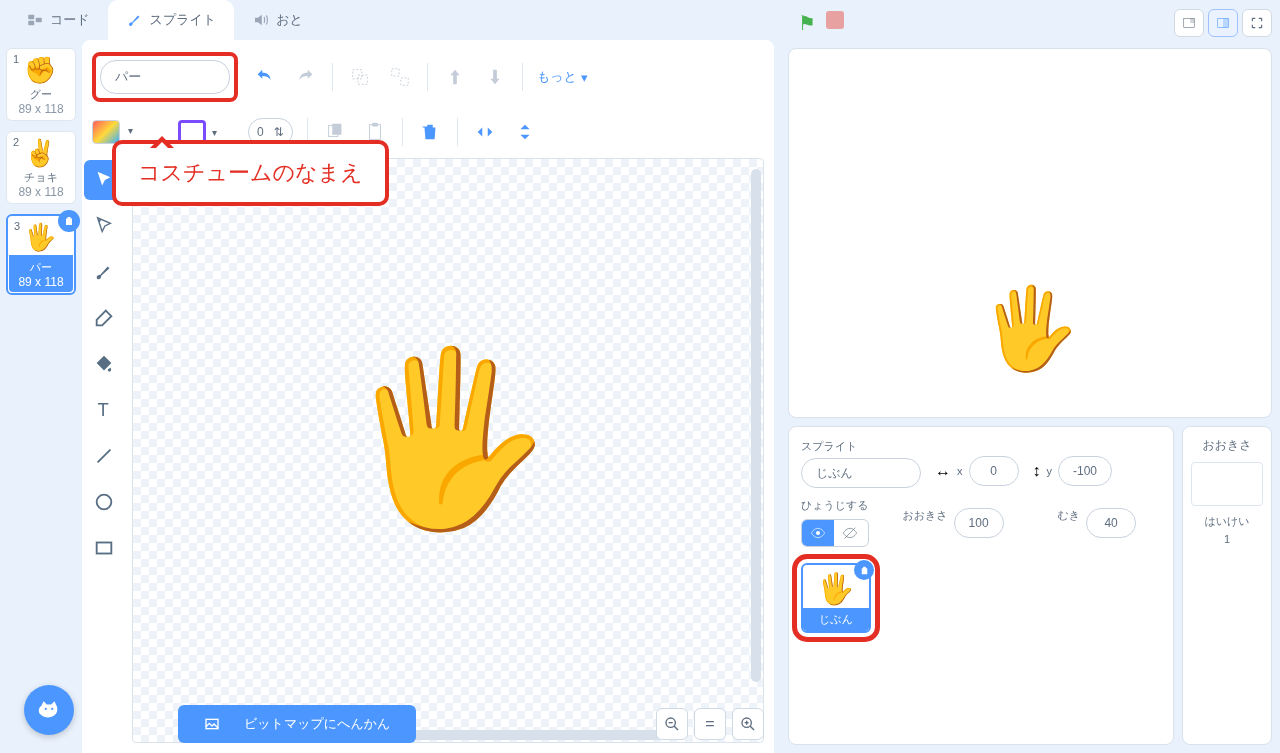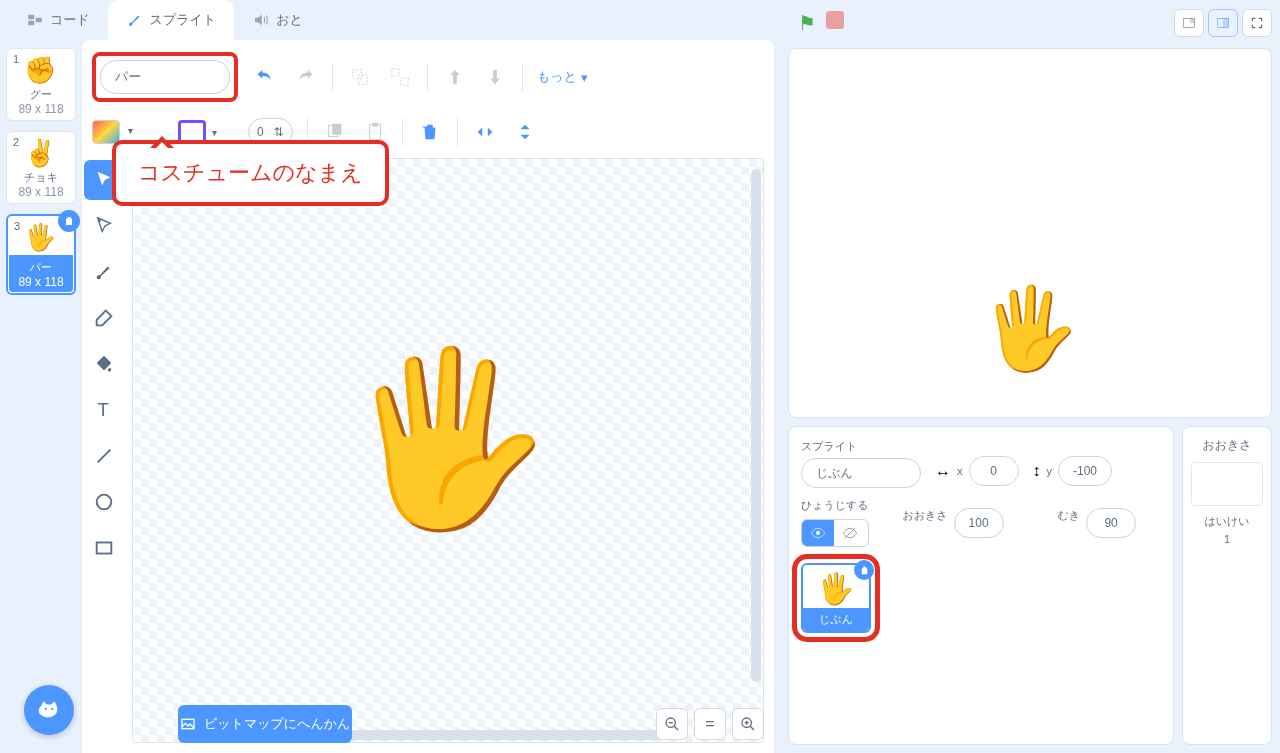--- a/index.html
+++ b/index.html
@@ -36,21 +36,21 @@
 .stroke-w{display:flex;align-items:center;border:1px solid #c9d2de;border-radius:14px;height:28px;padding:0 8px;gap:10px;color:#5f6e7f;font-size:12px}
 .canvas-row{flex:1;display:flex;padding:0 10px 10px 2px;gap:4px}
 .toolcol{width:44px;display:flex;flex-direction:column;gap:6px;padding-top:2px}
 .tool{width:40px;height:40px;border-radius:6px;display:flex;align-items:center;justify-content:center;color:#576e84;cursor:pointer}
 .tool.sel{background:#4c97ff;color:#fff}
 .tool svg{width:22px;height:22px}
 .canvas{flex:1;border:1px solid #dbe3ed;border-radius:4px;position:relative;overflow:hidden;background:#fff}
 .checker{position:absolute;inset:0;background-image:linear-gradient(45deg,#eef3fa 25%,transparent 25%),linear-gradient(-45deg,#eef3fa 25%,transparent 25%),linear-gradient(45deg,transparent 75%,#eef3fa 75%),linear-gradient(-45deg,transparent 75%,#eef3fa 75%);background-size:16px 16px;background-position:0 0,0 8px,8px -8px,-8px 0}
 .canvas .hand{position:absolute;left:50%;top:48%;transform:translate(-50%,-50%);font-size:170px}
 .bottom-bar{position:absolute;bottom:10px;left:96px;right:10px;display:flex;align-items:center;justify-content:space-between}
-.bmp-btn{background:#4c97ff;color:#fff;border:none;border-radius:6px;padding:10px 2px;font-size:13px;display:flex;align-items:center;gap:8px;cursor:pointer}
+.bmp-btn{background:#4c97ff;color:#fff;border:none;border-radius:6px;padding:10px 26px;font-size:13px;display:flex;align-items:center;gap:24px;cursor:pointer}
 .zoom{display:flex;gap:6px}
 .zoom .zb{width:32px;height:32px;border:1px solid #d0d9e4;border-radius:6px;background:#fff;display:flex;align-items:center;justify-content:center;color:#5f6e7f;cursor:pointer}
 .callout{position:absolute;top:140px;left:112px;background:#fff;border:4px solid #e42e24;border-radius:10px;padding:14px 22px;color:#e42e24;font-size:22px;font-weight:500;z-index:50}
 .callout::before{content:"";position:absolute;top:-20px;left:34px;border:12px solid transparent;border-bottom-color:#e42e24}
 .callout::after{content:"";position:absolute;top:-12px;left:36px;border:10px solid transparent;border-bottom-color:#fff}
 .right-col{flex:1;display:flex;flex-direction:column;padding:6px 8px 8px;gap:8px}
 .stage-head{display:flex;justify-content:space-between;align-items:center;height:34px}
 .flagstop{display:flex;gap:10px;padding-left:10px}
 .flag{color:#45b24f;font-size:20px;cursor:pointer}
 .stop{width:18px;height:18px;background:#e8a1a1;border-radius:3px;cursor:pointer}
@@ -384,21 +384,21 @@
          </div>
          <div style="display:flex;gap:6px;margin-left:20px">
            <div class="lbl">おおきさ</div>
            <div class="pill">
                 <span>100</span>
               </div>
          </div>
          <div style="display:flex;flex-direction:row;gap:6px;margin-left:40px">
            <div class="lbl">むき</div>
            <div class="pill">
-                <span>90</span>
+                <span>40</span>
               </div>
          </div>
        </div>
        <div class="sprite-list">
          <div class="sprite-item red-border">
            <div class="del">
                 <svg width="11" height="11" viewBox="0 0 24 24">
                   <path d="M6 7h12v13H6zM9 4h6v3H9z" fill="#fff"></path>
                 </svg>
               </div>

